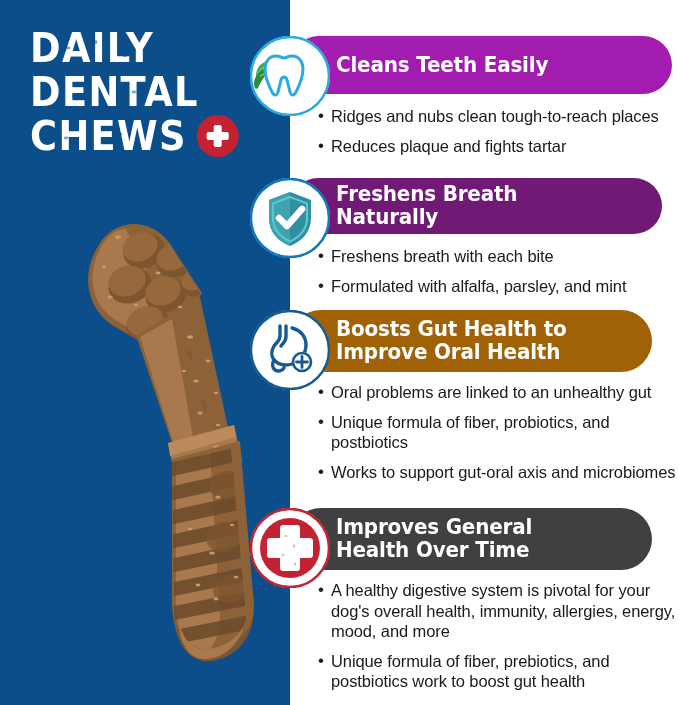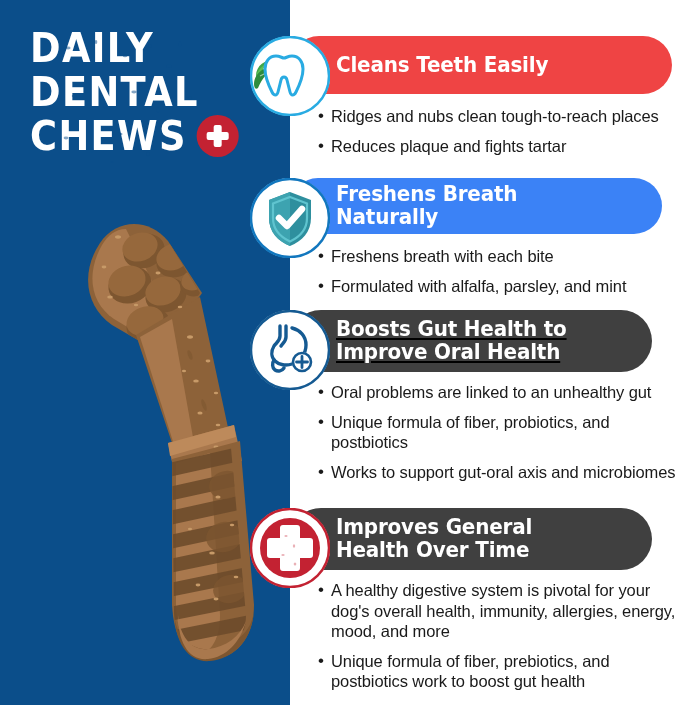--- a/index.html
+++ b/index.html
@@ -246,21 +246,21 @@
       </g>
 
       <path d="M134 424 C134 460 150 478 170 476 C192 474 214 456 214 422 C214 448 192 462 170 464 C150 466 134 450 134 424 Z" fill="#7d5630"></path>
       <path d="M138 430 C140 452 152 466 168 464 C186 462 200 452 206 436 C200 458 186 472 168 474 C148 476 138 456 138 430 Z" fill="#a9784d"></path>
     </g>
   </svg>
 
   <div class="sections">
 
     <div class="section" style="top:36px;">
-      <div class="banner" style="background:#ef4444;width:382px;height:58px;">
+      <div class="banner" style="background:#a21caf;width:382px;height:58px;">
         <div class="banner-title">Cleans Teeth Easily</div>
       </div>
       <div class="icon-circle">
         <svg viewBox="0 0 80 80" width="80" height="80">
           <circle cx="40" cy="40" r="39" fill="#ffffff" stroke="#29abe2" stroke-width="2.5"></circle>
           <g transform="translate(4,22)">
             <path d="M2 18 C2 6 14 0 26 2 C18 6 12 12 8 20 C6 24 4 22 2 18 Z" fill="#3fa648"></path>
             <path d="M2 18 C4 10 12 4 24 2 C16 8 10 14 6 22 Z" fill="#5cbf55"></path>
             <path d="M0 26 C0 16 10 8 22 8 C14 14 8 20 4 30 C2 32 0 30 0 26 Z" fill="#2e8c3c"></path>
             <path d="M13 4 L25 2 M9 11 L23 6 M6 18 L20 11" stroke="#ffffff" stroke-width="1.1" opacity=".55" fill="none"></path>
@@ -274,21 +274,21 @@
           <span class="txt">Ridges and nubs clean tough-to-reach places</span>
         </div>
         <div class="bullet">
           <span class="dot">•</span>
           <span class="txt">Reduces plaque and fights tartar</span>
         </div>
       </div>
     </div>
 
     <div class="section" style="top:178px;">
-      <div class="banner" style="background:#3b82f6;width:372px;height:56px;">
+      <div class="banner" style="background:#701a75;width:372px;height:56px;">
         <div class="banner-title">Freshens Breath Naturally</div>
       </div>
       <div class="icon-circle">
         <svg viewBox="0 0 80 80" width="80" height="80">
           <circle cx="40" cy="40" r="39" fill="#ffffff" stroke="#1277be" stroke-width="2.5"></circle>
           <path d="M40 14 L61 22 L61 40 C61 54 52 63 40 68 C28 63 19 54 19 40 L19 22 Z" fill="#2e8f9e"></path>
           <path d="M40 14 L40 68 C28 63 19 54 19 40 L19 22 Z" fill="#3da3b0"></path>
           <path d="M40 19 L57 25.5 L57 40 C57 51.5 49.5 59 40 63.5 C30.5 59 23 51.5 23 40 L23 25.5 Z" fill="none" stroke="#5fc4cf" stroke-width="2.2"></path>
           <path d="M29 40 L37 48 L52 31" fill="none" stroke="#ffffff" stroke-width="6.5" stroke-linecap="round" stroke-linejoin="round"></path>
         </svg>
@@ -299,21 +299,21 @@
           <span class="txt">Freshens breath with each bite</span>
         </div>
         <div class="bullet">
           <span class="dot">•</span>
           <span class="txt">Formulated with alfalfa, parsley, and mint</span>
         </div>
       </div>
     </div>
 
     <div class="section" style="top:310px;">
-      <div class="banner" style="background:#404040;width:362px;height:62px;text-decoration:underline;">
+      <div class="banner" style="background:#a16207;width:362px;height:62px;">
         <div class="banner-title">Boosts Gut Health to
 Improve Oral Health</div>
       </div>
       <div class="icon-circle">
         <svg viewBox="0 0 80 80" width="80" height="80">
           <circle cx="40" cy="40" r="39" fill="#ffffff" stroke="#155a92" stroke-width="2.5"></circle>
           <g fill="none" stroke="#155a92" stroke-width="3.4" stroke-linecap="round" stroke-linejoin="round">
             <path d="M30 16 L30 26 C30 31 26 33 24 36 C21 41 21 47 25 51 C29 55 36 56 42 54 C50 51 56 44 56 35 C56 26 50 20 42 18"></path>
             <path d="M36 16 L36 27 C36 31 33 33 31 36"></path>
             <path d="M24 50 C22 53 22 58 25 60 C28 62 32 61 34 58"></path>

